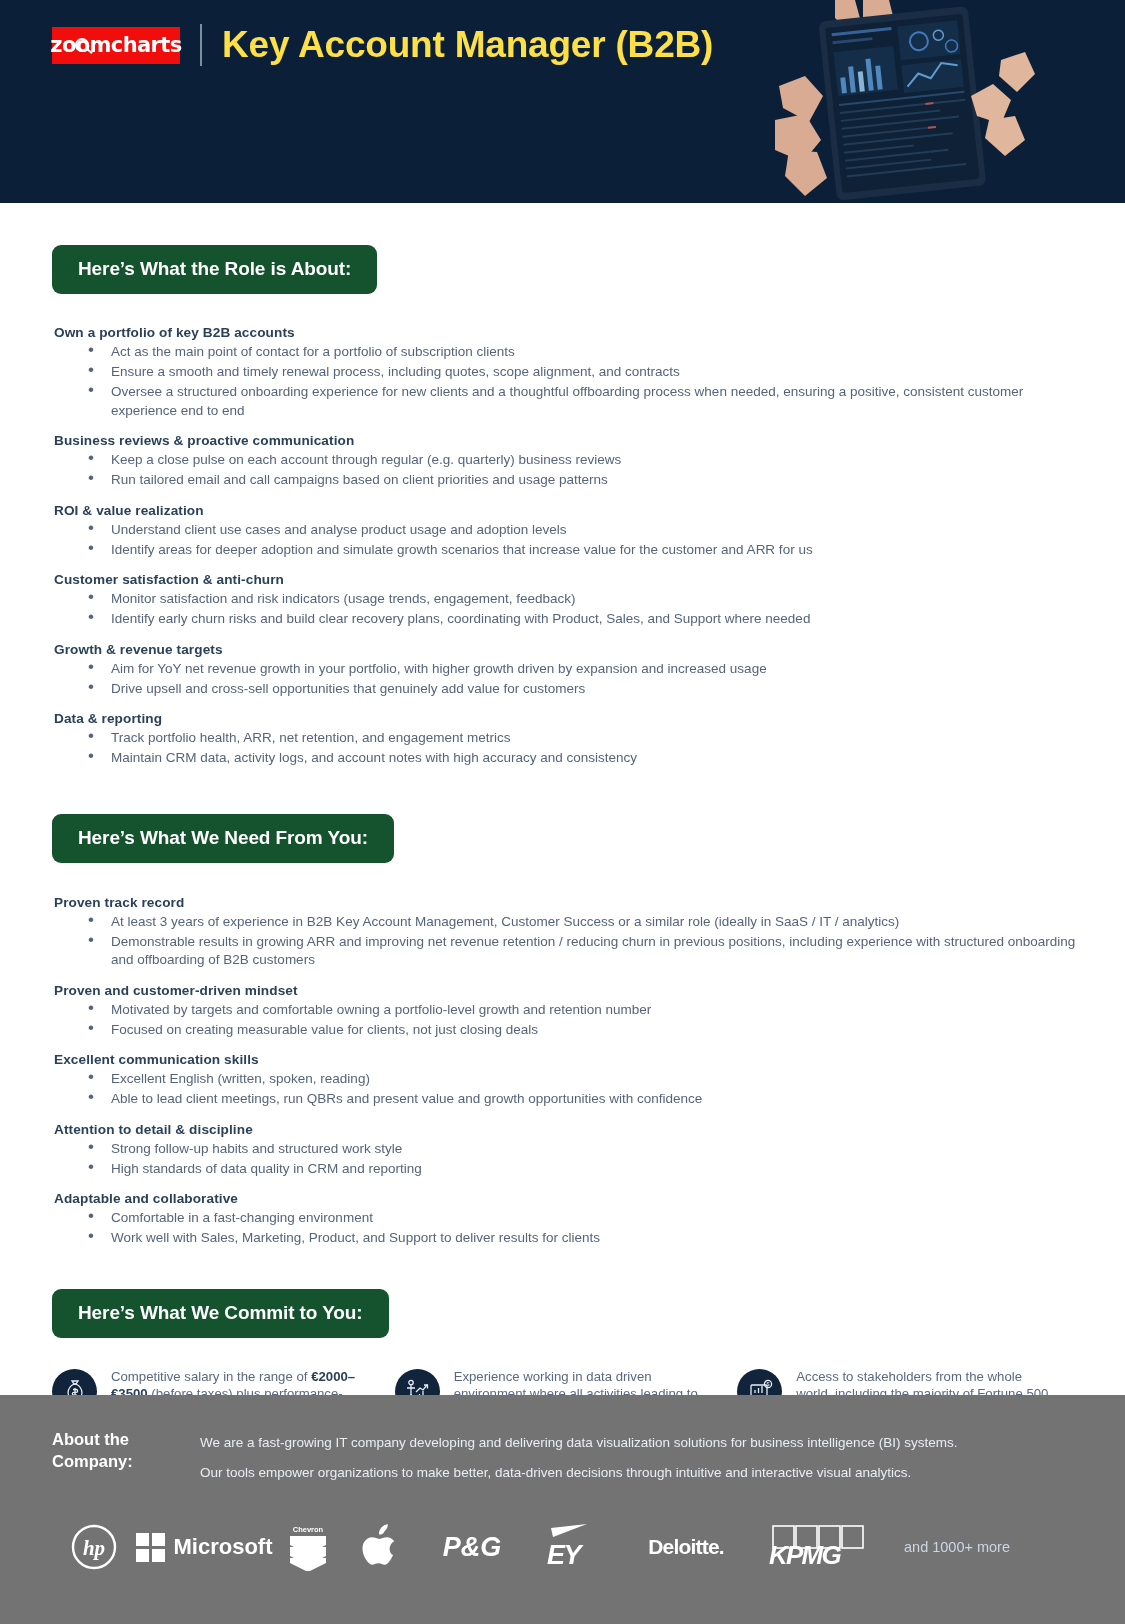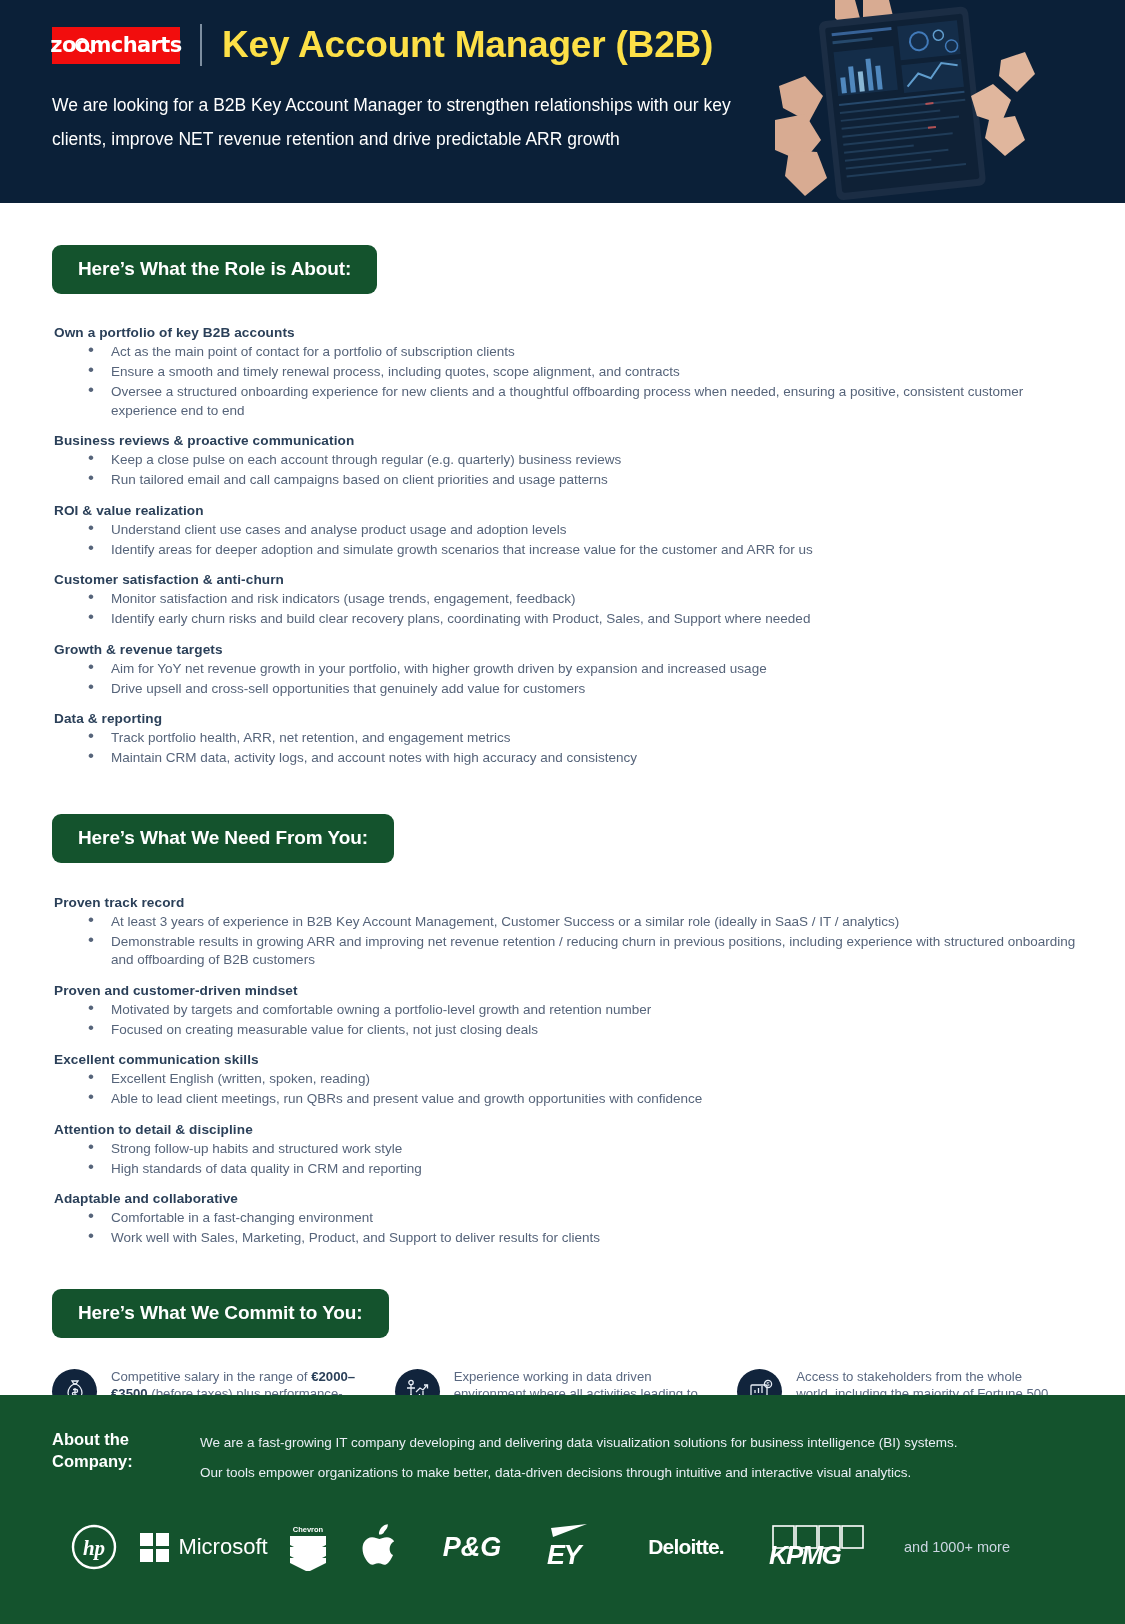--- a/index.html
+++ b/index.html
@@ -143,21 +143,21 @@
     padding-top: 1px;
   }
   .btext b { color: #2b4059; font-weight: 700; }
 
   
   .footer {
     position: absolute;
     left: 0; bottom: 0;
     width: 1125px;
     height: 229px;
-    background: #14532d;
+    background: #737373;
     padding: 33px 52px 0 52px;
   }
   .about-row { display: flex; align-items: flex-start; }
   .about-label {
     color: #ffffff;
     font-size: 16.5px;
     font-weight: 700;
     line-height: 22px;
     width: 148px;
     flex: 0 0 148px;
@@ -181,21 +181,21 @@
   .lg-ms { width: 136px; }
   .lg-cv { width: 72px; }
   .lg-ap { width: 76px; }
   .lg-pg { width: 104px; }
   .lg-ey { width: 92px; }
   .lg-dl { width: 140px; }
   .lg-kp { width: 126px; }
   .more-text { color: #ccd6e2; font-size: 14.5px; margin-left: 22px; white-space: nowrap; }
   .ms-grid { display: grid; grid-template-columns: 13px 13px; grid-template-rows: 13px 13px; gap: 3px; margin-right: 9px; }
   .ms-grid div { background: #fff; }
-  .ms-word { font-size: 22px; font-weight: 400; font-family: "Liberation Sans", sans-serif; }
+  .ms-word { font-size: 22px; font-weight: 700; font-family: "Liberation Sans", sans-serif; }
   .dl-word { font-size: 21px; font-weight: 700; letter-spacing: -0.8px; }
   .pg-word { font-size: 27px; font-weight: 700; font-style: italic; font-family: Liberation Sans, sans-serif; }
 </style>
 </head>
 <body>
 
 <div class="page">
 
   <div class="header">
     <svg class="hero-img" viewBox="0 0 260 203">
@@ -248,21 +248,20 @@
 
     <div class="header-inner">
       <div class="brandline">
         <div class="logo-box">
           <span class="logo-text">zoomcharts</span>
           <span class="logo-glass"></span>
         </div>
         <div class="vdivider"></div>
         <h1 class="job-title">Key Account Manager (B2B)</h1>
       </div>
-      <p class="intro">We are looking for a B2B Key Account Manager to strengthen relationships with our key clients, improve NET revenue retention  and drive predictable ARR growth</p>
     </div>
   </div>
 
   <div style="height:42px"></div>
   <div class="pill-wrap">
     <span class="pill">Here’s What the Role is About:</span>
   </div>
   <div style="height:31px"></div>
   <div class="body-block" id="role-groups">
       <div class="grp">

